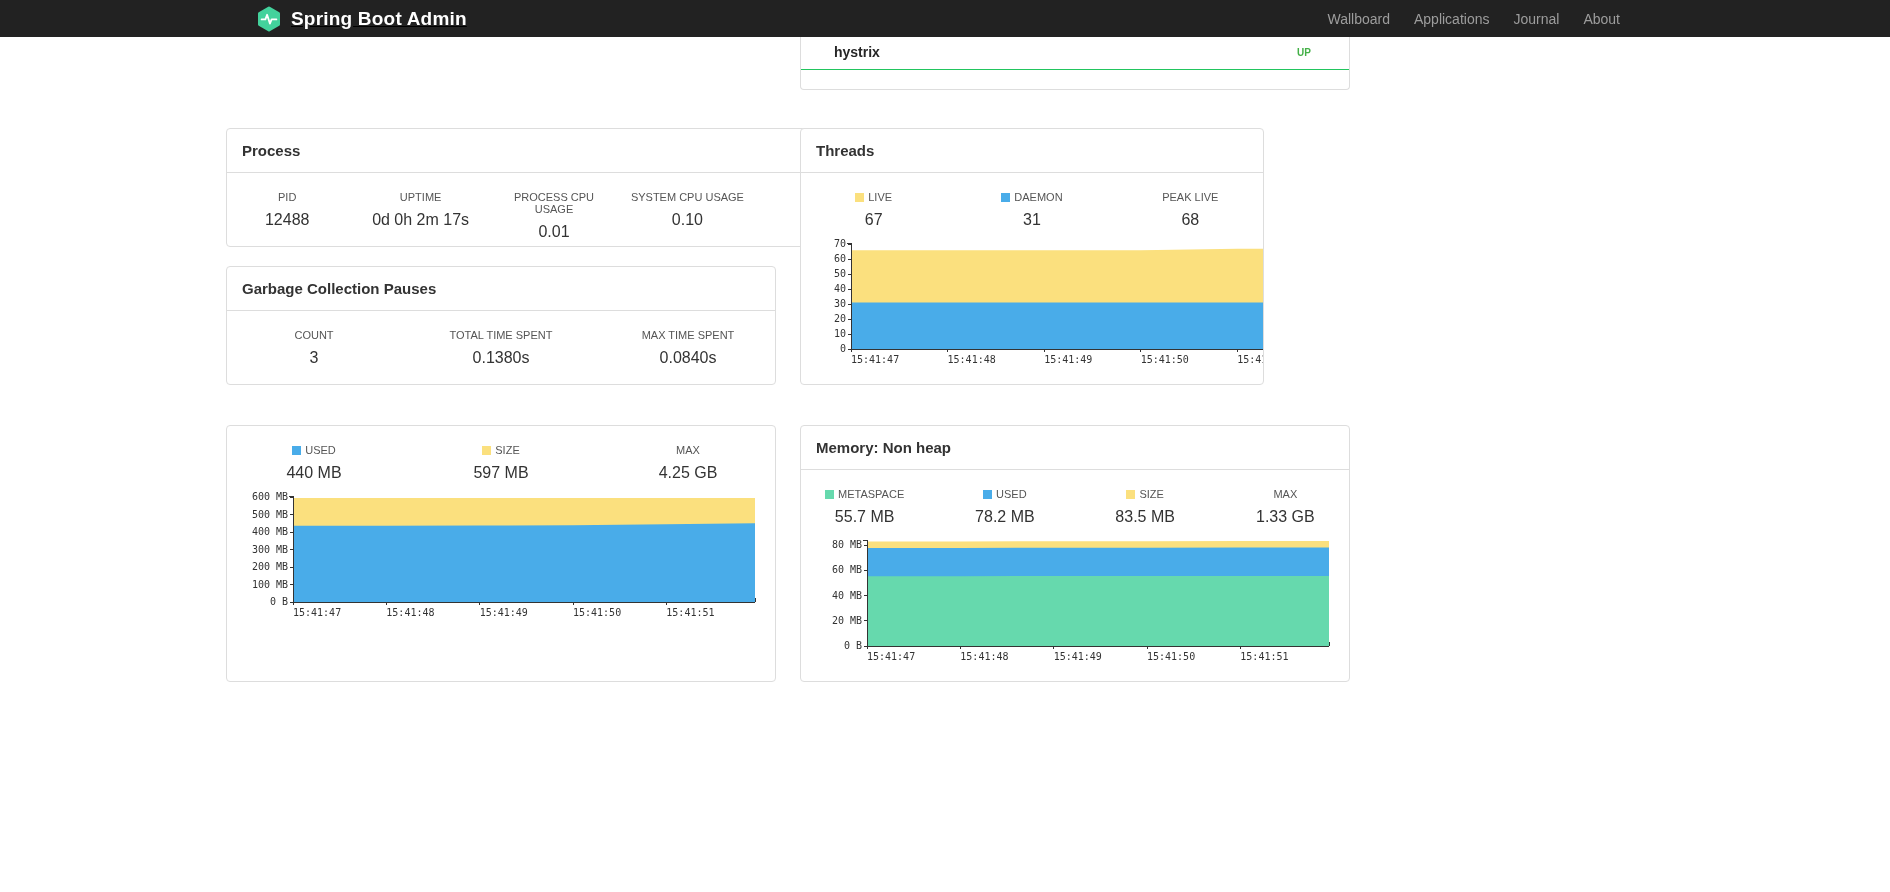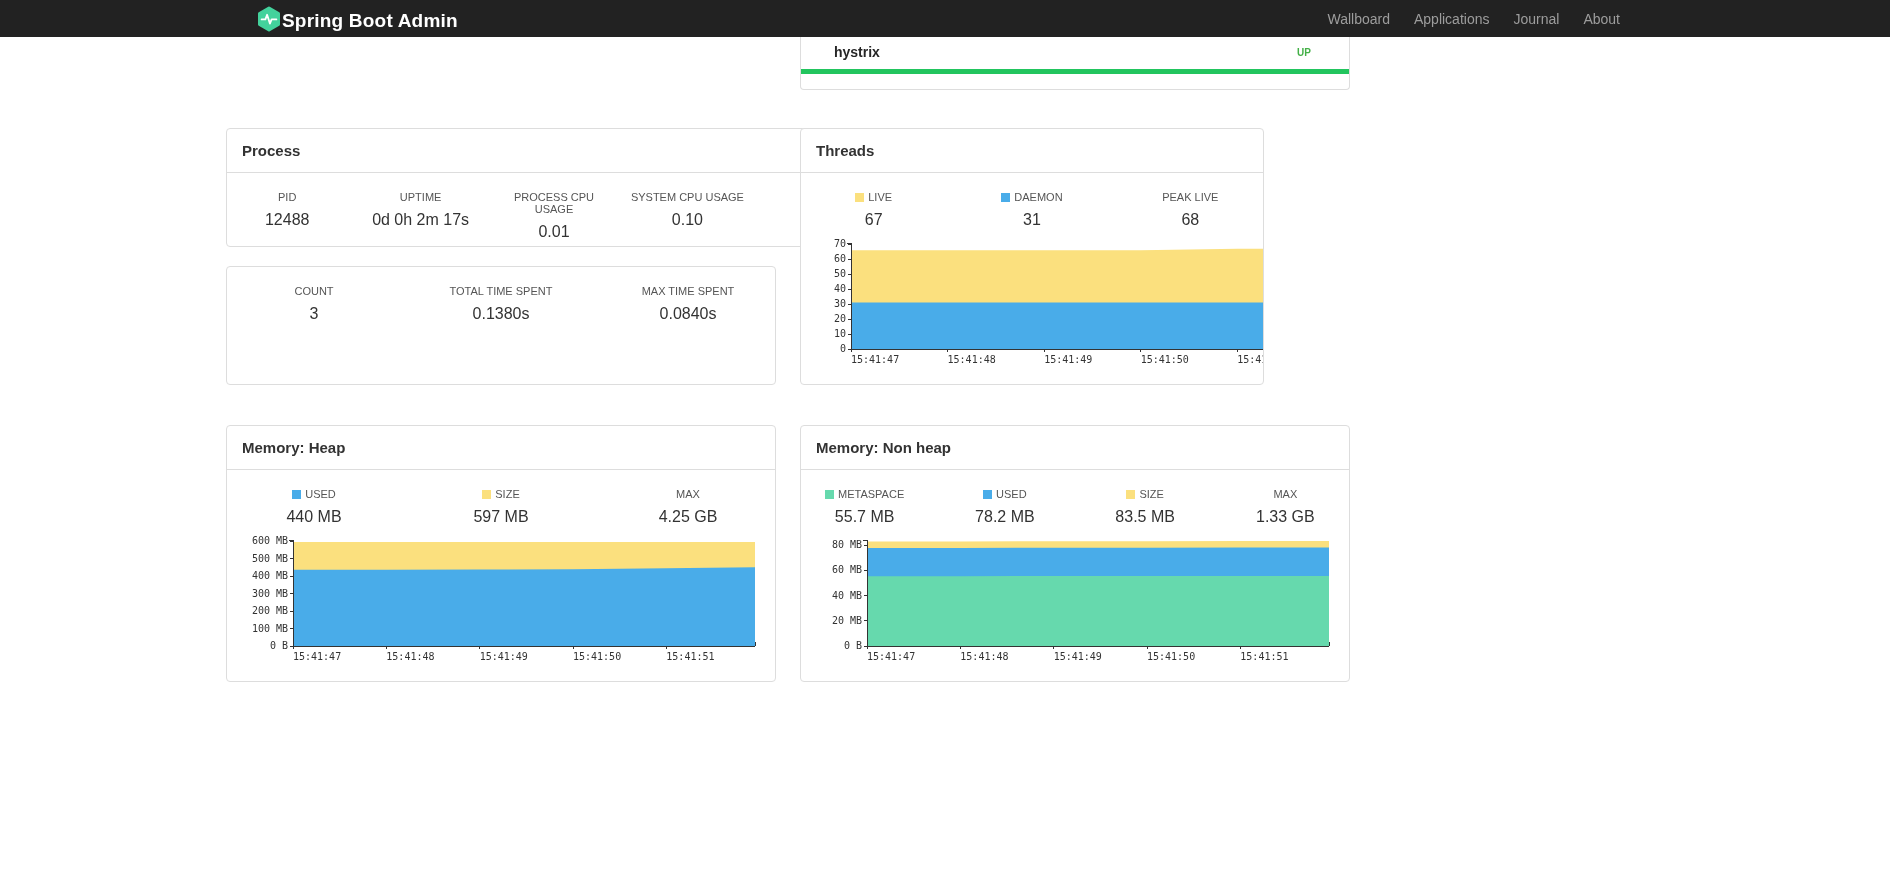--- a/index.html
+++ b/index.html
@@ -7,21 +7,21 @@
   body {
     background:#ffffff;
     font-family:"Liberation Sans","DejaVu Sans",sans-serif;
     position:relative;
     overflow:hidden;
   }
   .navbar {
     position:absolute; top:0; left:0; width:1890px; height:37px;
     background:#222222; z-index:10; display:flex; align-items:center;
   }
-  .brand { display:flex; align-items:flex-end; margin-left:256px; cursor:pointer; }
+  .brand { display:flex; align-items:center; margin-left:256px; gap:9px; cursor:pointer;text-decoration:underline; }
   .logo { display:flex; }
   .brand-text { color:#ffffff; font-size:19px; font-weight:700; letter-spacing:.2px; }
   .nav-links { position:absolute; right:258px; top:0; height:37px; display:flex; align-items:center; }
   .nav-link { color:#9d9d9d; font-size:14px; padding:0 12px; cursor:pointer; text-decoration:none; }
 
   .panel { position:absolute; background:#fff; border:1px solid #ddd; border-radius:4px; overflow:hidden; }
   .panel-heading {
     height:44px; line-height:44px; padding:0 15px;
     font-size:15px; font-weight:700; color:#333; border-bottom:1px solid #ddd;
   }
@@ -31,21 +31,21 @@
   .stat-value { font-size:16px; color:#333; margin-top:8px; }
   .swatch { display:inline-block; width:9px; height:9px; margin-right:4px; vertical-align:-1px; }
 
   .chart { margin-left:10px; }
   .chart text { font-family:"DejaVu Sans Mono","Liberation Mono",monospace; font-size:10px; fill:#333; }
   .chart line { shape-rendering:crispEdges; }
 
   .p-app { left:800px; top:37px; width:550px; height:53px; border-top:none; border-radius:0 0 4px 4px; }
   .app-row {
     display:flex; justify-content:space-between; align-items:center;
-    padding:7px 38px 9px 33px; border-bottom:5px solid #22c55e; cursor:pointer;
+    padding:7px 38px 9px 33px; border-bottom:1px solid #22c55e; cursor:pointer;
   }
   .app-name { font-size:14px; font-weight:700; color:#262626; }
   .app-status { font-size:10px; font-weight:700; }
 
   .p-process { left:226px; top:128px; width:656px; height:119px; }
   .p-gc      { left:226px; top:266px; width:550px; height:119px; }
   .p-threads { left:800px; top:128px; width:464px; height:257px; }
   .p-heap    { left:226px; top:425px; width:550px; height:257px; }
   .p-nonheap { left:800px; top:425px; width:550px; height:257px; }
 </style>
@@ -97,20 +97,21 @@
       <div class="stat-value">0.10</div>
     </div>
     <div class="stat">
       <div class="stat-label">CPUS</div>
       <div class="stat-value">8</div>
     </div>
   </div>
 </section>
 
 <section class="panel p-gc">
+  <div class="panel-heading">Garbage Collection Pauses</div>
   <div class="stats">
     <div class="stat">
       <div class="stat-label">COUNT</div>
       <div class="stat-value">3</div>
     </div>
     <div class="stat">
       <div class="stat-label">TOTAL TIME SPENT</div>
       <div class="stat-value">0.1380s</div>
     </div>
     <div class="stat">
@@ -166,21 +167,20 @@
         <line x1="233.13131313131314" y1="112" x2="233.13131313131314" y2="115" stroke="#333" stroke-width="1"></line>
         <text x="233.13131313131314" y="126" text-anchor="start">15:41:49</text>
         <line x1="329.6969696969697" y1="112" x2="329.6969696969697" y2="115" stroke="#333" stroke-width="1"></line>
         <text x="329.6969696969697" y="126" text-anchor="start">15:41:50</text>
         <line x1="426.26262626262627" y1="112" x2="426.26262626262627" y2="115" stroke="#333" stroke-width="1"></line>
         <text x="426.26262626262627" y="126" text-anchor="start">15:41:51</text>
       </svg></div>
 </section>
 
 <section class="panel p-heap">
-  <div class="panel-heading">Memory: Heap</div>
   <div class="stats">
     <div class="stat">
       <div class="stat-label"><span class="swatch" style="background: rgb(73, 172, 233);"></span><span>USED</span></div>
       <div class="stat-value">440 MB</div>
     </div>
     <div class="stat">
       <div class="stat-label"><span class="swatch" style="background: rgb(251, 224, 126);"></span><span>SIZE</span></div>
       <div class="stat-value">597 MB</div>
     </div>
     <div class="stat">

